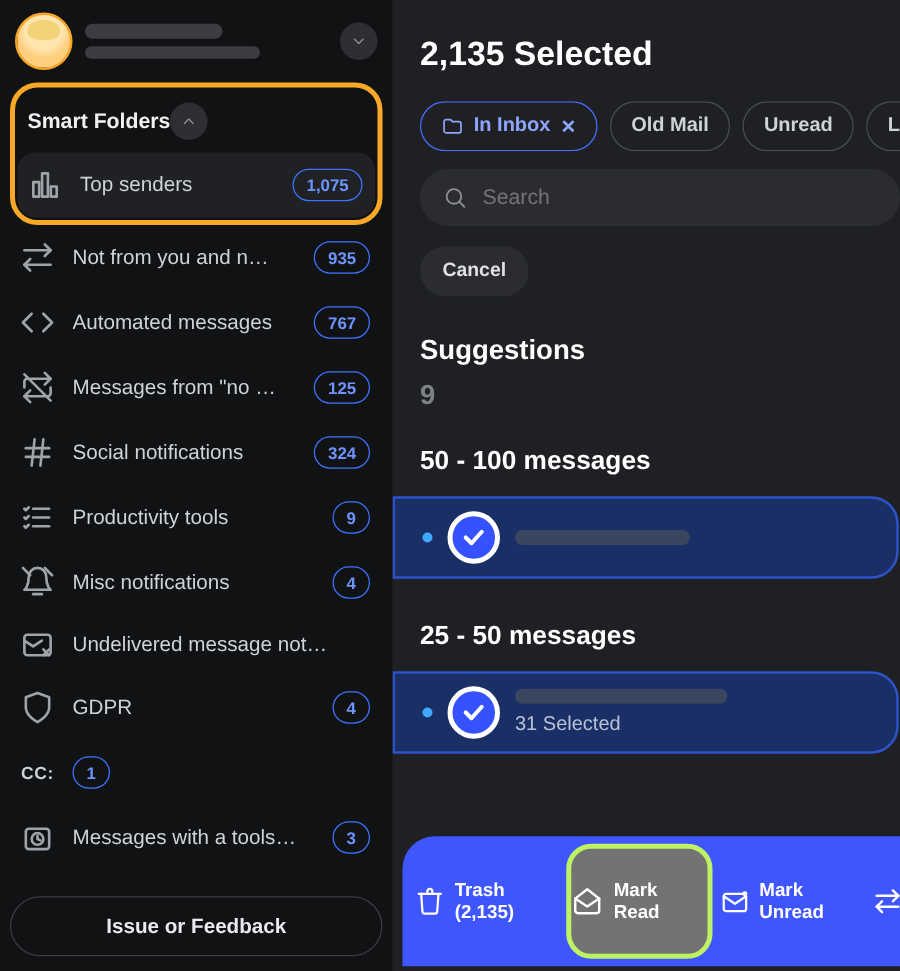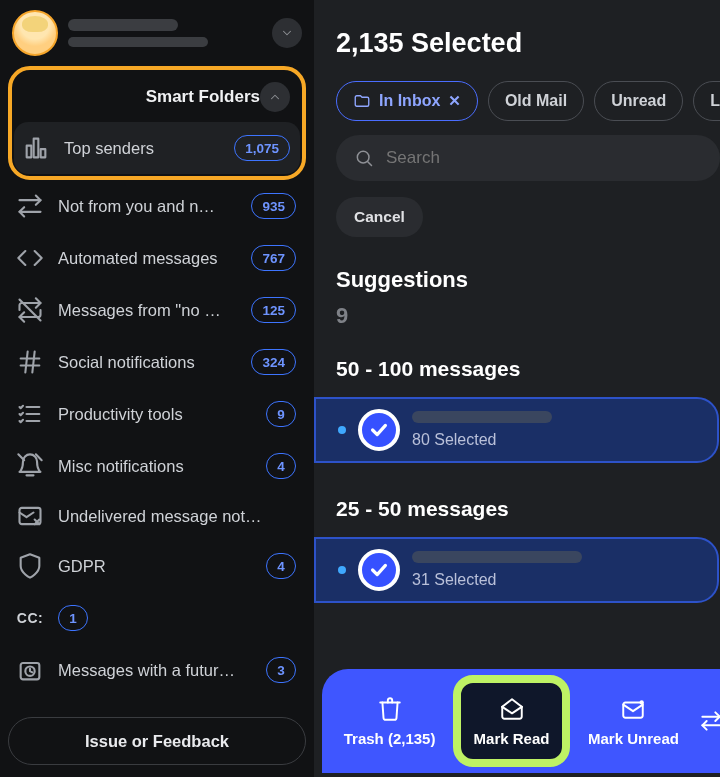--- a/index.html
+++ b/index.html
@@ -11,21 +11,21 @@
 .user-row { display:flex; align-items:center; gap:10px; padding:6px 4px 8px 4px; }
 .avatar { width:46px; height:46px; border-radius:50%; background:radial-gradient(circle at 50% 30%, #ffe6b0 0 40%, #ffcf80 60%); border:2px solid #f6a52a; position:relative; overflow:hidden; }
 .avatar::after{ content:""; position:absolute; top:4px; left:8px; right:8px; height:16px; background:#f3d37a; border-radius:50% 50% 40% 40%; }
 .user-lines { flex:1; display:flex; flex-direction:column; gap:6px; }
 .ph-line { background:#3b3d41; border-radius:6px; }
 .ph-line.a { width:110px; height:12px; }
 .ph-line.b { width:140px; height:10px; }
 .chev-btn { width:30px; height:30px; border-radius:50%; background:#2d2f33; display:flex; align-items:center; justify-content:center; color:#8e9095; cursor:pointer; }
 
 .highlight-box { border:4px solid #f7a826; border-radius:22px; padding:6px 2px 2px 2px; margin-top:2px; }
-.section-header { display:flex; align-items:center; justify-content:flex-end; padding:6px 10px 10px 8px; font-weight:700; font-size:17px; color:#f0f1f3; }
+.section-header { display:flex; align-items:center; justify-content:flex-start; padding:6px 10px 10px 8px; font-weight:700; font-size:17px; color:#f0f1f3; }
 .section-chev { width:30px; height:30px; border-radius:50%; background:#2d2f33; display:flex; align-items:center; justify-content:center; color:#8e9095; }
 
 .folder-list { display:flex; flex-direction:column; gap:0; }
 .folder-item { display:flex; align-items:center; gap:14px; padding:13px 10px 13px 8px; border-radius:14px; color:#cfd2d7; cursor:pointer; }
 .folder-item.active { background:#1f2124; }
 .folder-item .icon-slot { width:28px; height:22px; display:flex; align-items:center; justify-content:center; color:#9fa3aa; flex:none; }
 .folder-item .label { flex:1; white-space:nowrap; overflow:hidden; text-overflow:ellipsis; font-size:16.5px; }
 .count-pill { min-width:44px; height:26px; padding:0 10px; border:1.5px solid #3d74ff; color:#6e94ff; border-radius:14px; display:flex; align-items:center; justify-content:center; font-size:13.5px; font-weight:600; }
 .count-pill.small { min-width:30px; padding:0 8px; }
 
@@ -52,22 +52,22 @@
 .group-hdr { margin-top:28px; font-size:21px; font-weight:800; color:#fff; }
 
 .sel-card { margin-top:16px; margin-left:-22px; padding:10px 14px 10px 14px; background:#1a2f66; border:2px solid #2d52c9; border-top-right-radius:22px; border-bottom-right-radius:22px; display:flex; align-items:center; gap:12px; position:relative; width:405px; }
 .sel-dot { width:8px; height:8px; border-radius:50%; background:#3fa9ff; margin-left:8px; flex:none; }
 .check-circle { width:42px; height:42px; border-radius:50%; background:#3651ff; border:4px solid #fff; display:flex; align-items:center; justify-content:center; flex:none; }
 .sel-lines { display:flex; flex-direction:column; gap:8px; }
 .sel-ph { width:140px; height:12px; border-radius:7px; background:#3a465f; }
 .sel-sub { font-size:16px; color:#b9c0d9; font-weight:500; }
 
 .toolbar-wrap { position:absolute; left:8px; right:-10px; bottom:4px; height:104px; background:#3f56ff; border-top-left-radius:26px; border-top-right-radius:0; display:flex; align-items:center; padding:0 6px 0 10px; gap:6px; }
-.tool-btn { width:128px; height:92px; border-radius:20px; display:flex; flex-direction:column; align-items:center; justify-content:center; gap:8px; color:#fff; font-weight:700; font-size:15px; cursor:pointer; }
-.tool-btn.hl { background:#0f172a; border:8px solid #bef264; }
+.tool-btn { width:128px; height:92px; border-radius:20px; display:flex; flex-direction:row; align-items:center; justify-content:center; gap:8px; color:#fff; font-weight:700; font-size:15px; cursor:pointer; }
+.tool-btn.hl { background:#737373; border:4px solid #bef264; }
 .tool-btn svg { width:26px; height:26px; }
 
 svg { stroke:currentColor; fill:none; stroke-width:1.8; stroke-linecap:round; stroke-linejoin:round; }
 </style>
 </head>
 <body>
 
 <div class="sidebar">
 
   <div class="user-row">
@@ -214,21 +214,21 @@
     </div>
 
     <div class="folder-item">
       <span class="icon-slot">
         <svg viewBox="0 0 24 24">
             <rect x="4" y="6" width="16" height="14" rx="2"></rect>
             <circle cx="12" cy="13" r="4"></circle>
             <polyline points="12 11 12 13 14 14"></polyline>
           </svg>
       </span>
-      <span class="label">Messages with a futur…</span>
+      <span class="label">Messages with a tools…</span>
       <span class="count-pill small">3</span>
     </div>
 
   </div>
 
   <div class="feedback-btn">
     <span>Issue or Feedback</span>
   </div>
 
 </div>
@@ -278,21 +278,20 @@
   <div class="group-hdr">50 - 100 messages</div>
   <div class="sel-card">
     <span class="sel-dot"></span>
     <span class="check-circle">
       <svg viewBox="0 0 24 24" width="22" height="22" style="stroke:#fff;stroke-width:3.5">
           <polyline points="5 12 10 17 19 7"></polyline>
         </svg>
     </span>
     <div class="sel-lines">
       <div class="sel-ph"></div>
-      <div class="sel-sub">80 Selected</div>
     </div>
   </div>
 
   <div class="group-hdr" style="margin-top:34px">25 - 50 messages</div>
   <div class="sel-card">
     <span class="sel-dot"></span>
     <span class="check-circle">
       <svg viewBox="0 0 24 24" width="22" height="22" style="stroke:#fff;stroke-width:3.5">
           <polyline points="5 12 10 17 19 7"></polyline>
         </svg>

